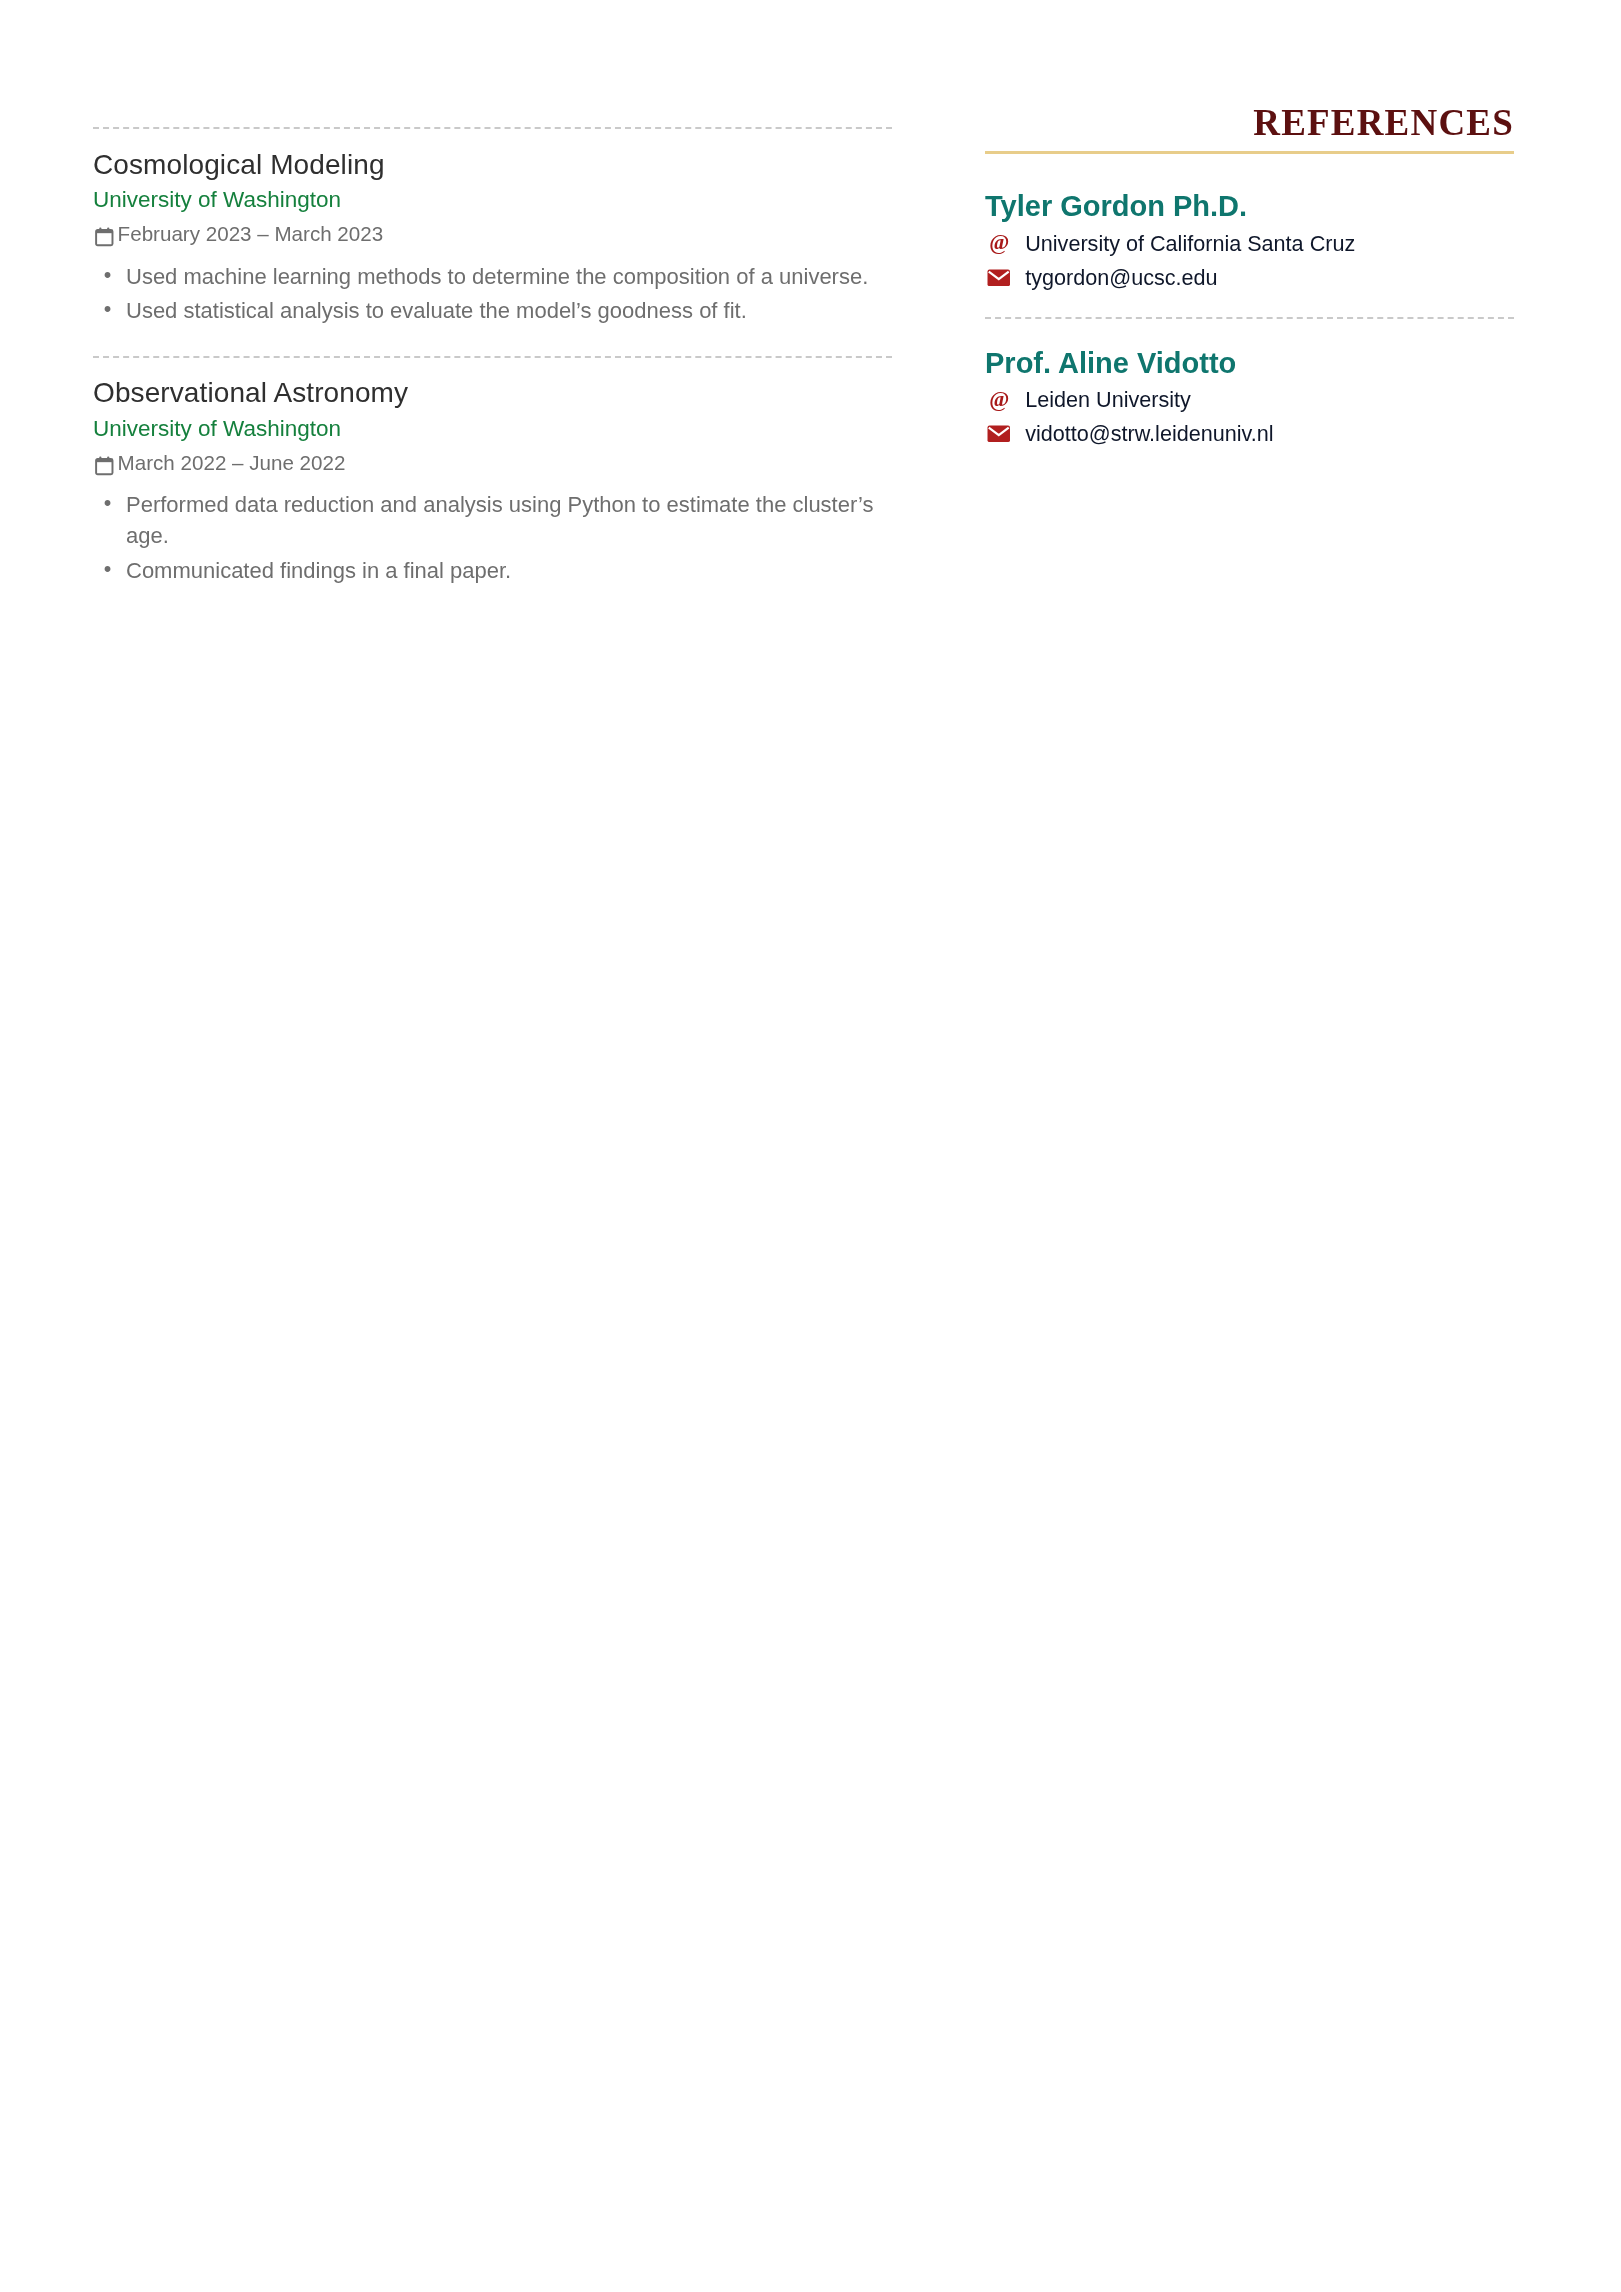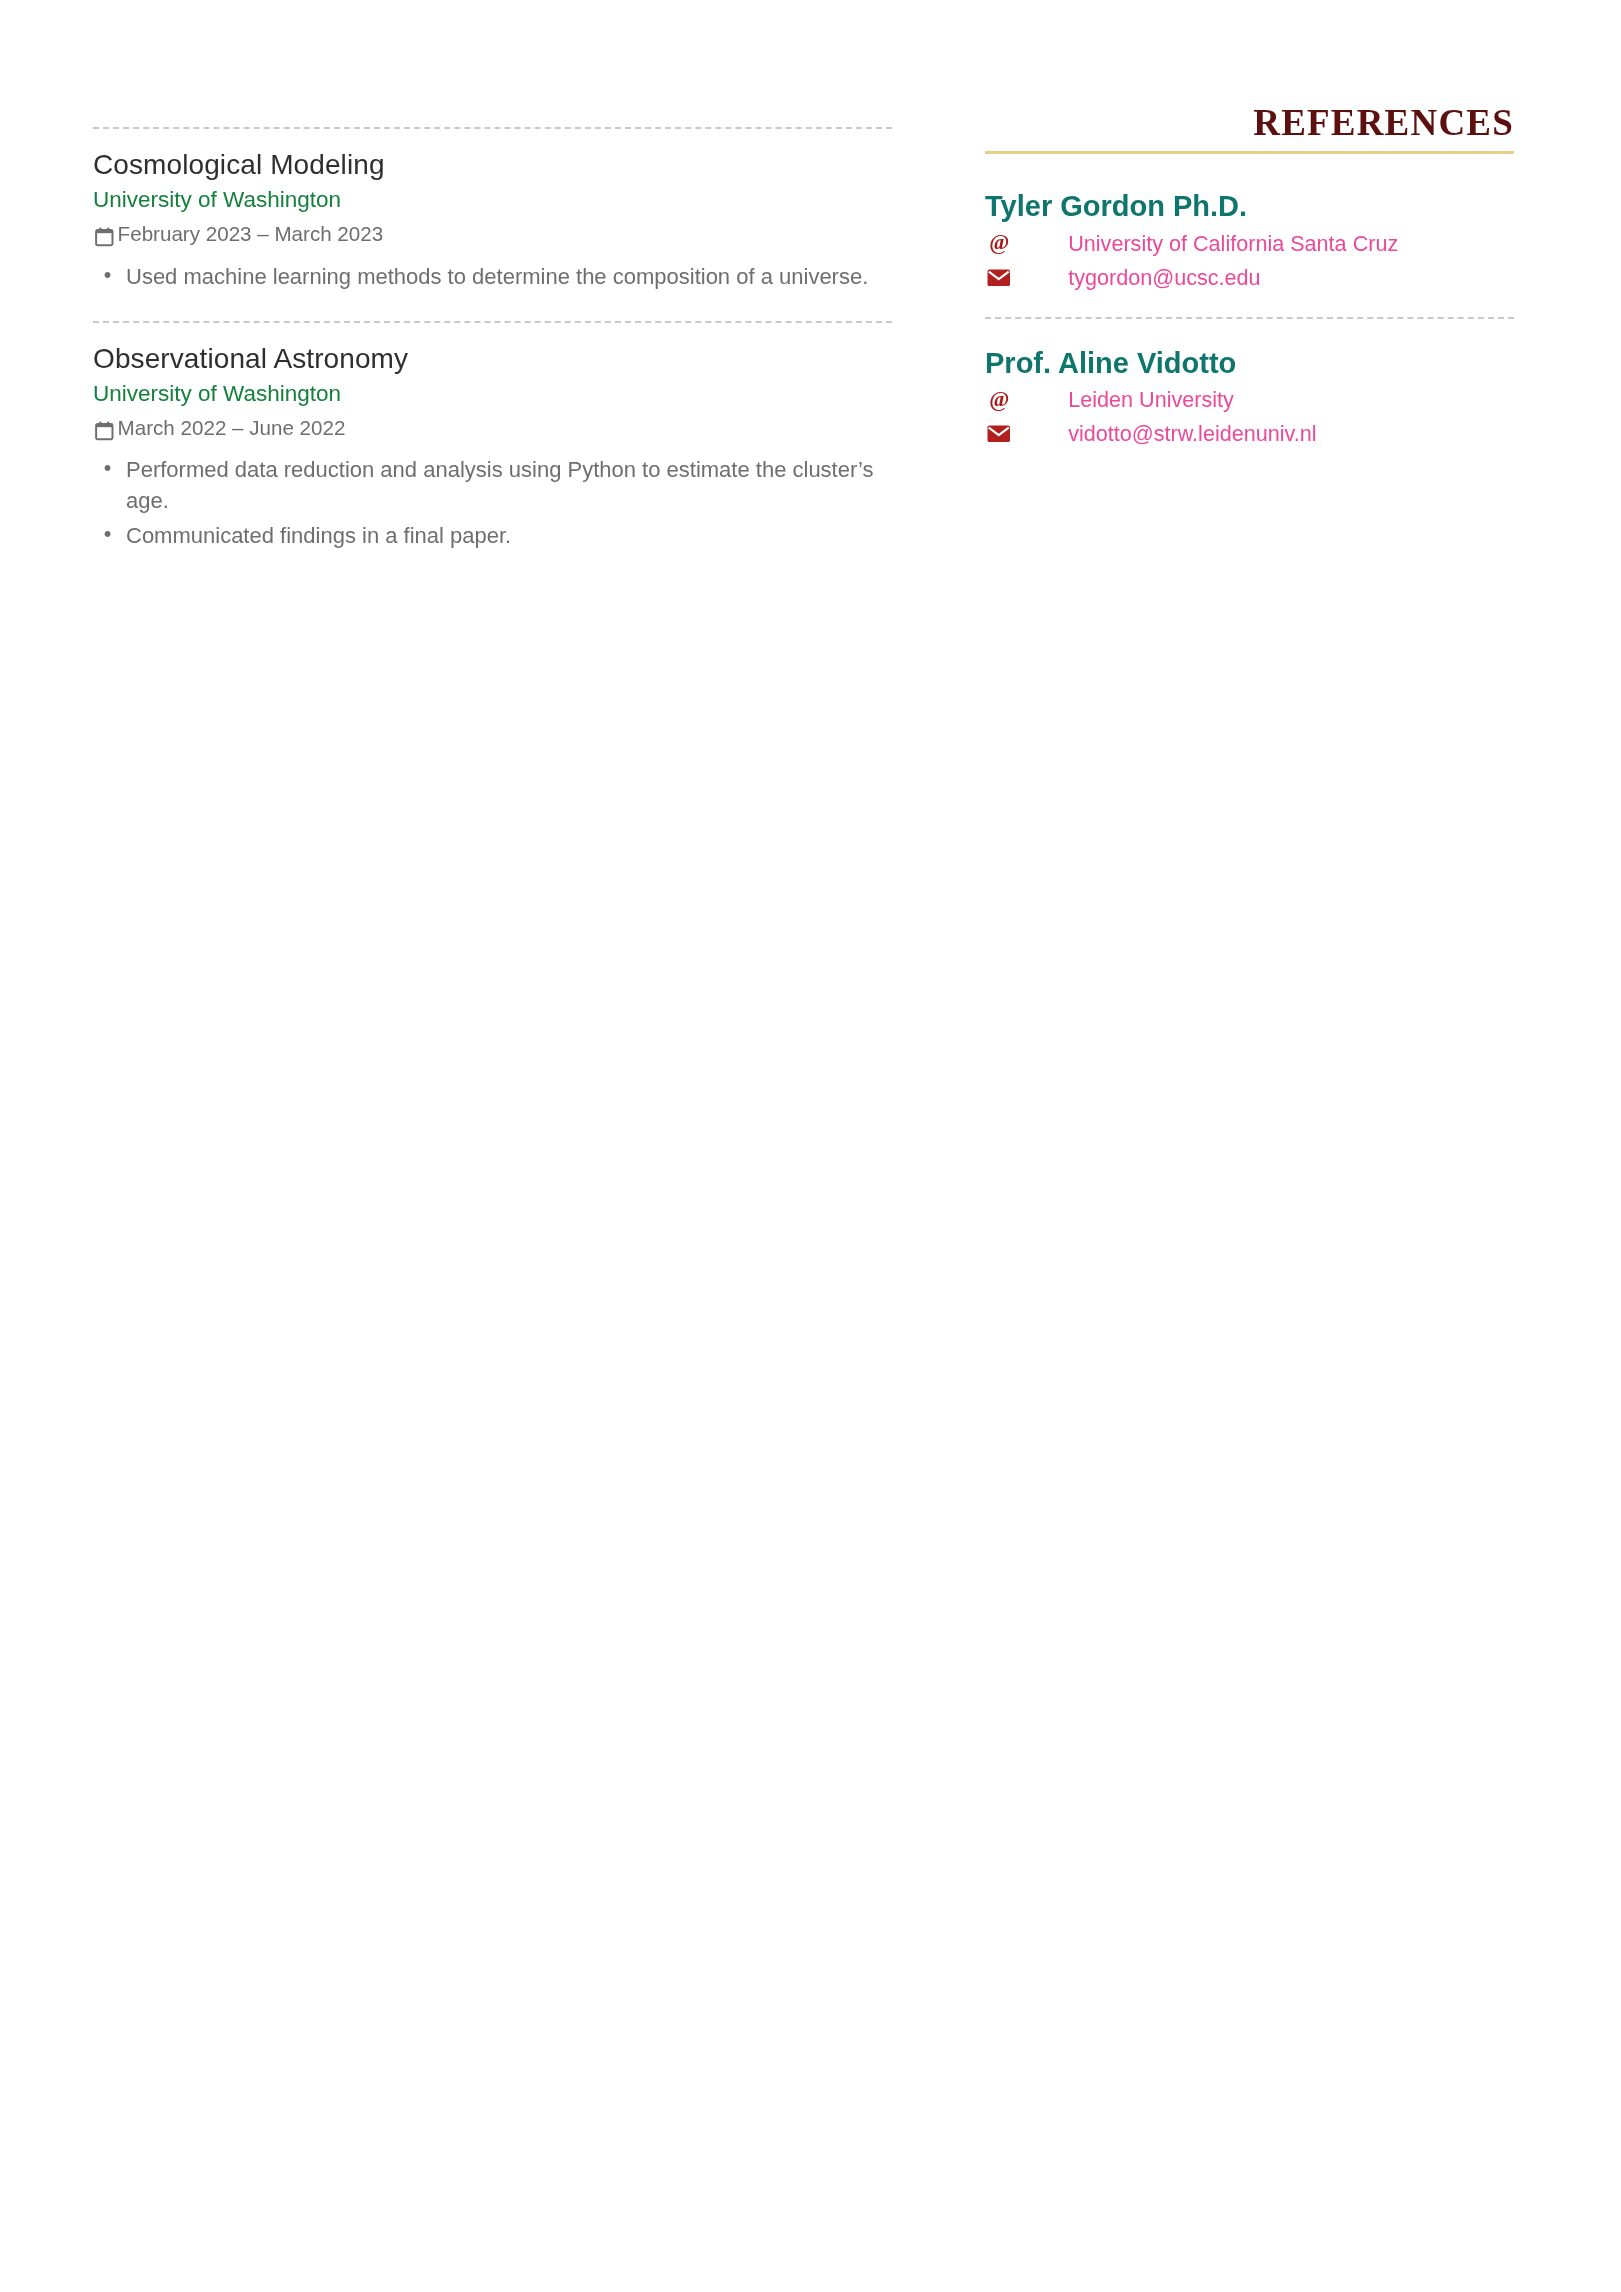--- a/index.html
+++ b/index.html
@@ -159,23 +159,22 @@
     width: 23.5px;
     height: 21.6px;
     flex: none;
     display: flex;
     align-items: center;
     justify-content: center;
   }
 
   .ref-text {
     font-size: 21.6px;
-    color: #ec4899;
+    color: #0f172a;
     line-height: 1.3;
-    margin-left: 43px;
   }
 
   .ref-sep {
     border: 0;
     border-top: 2px dashed #c9c9c9;
     margin: 25.5px 0 23.5px 0;
     height: 0;
     width: 100%;
   }
 </style>
@@ -194,20 +193,21 @@
         <svg class="cal-icon" viewBox="0 0 20 21">
           <rect x="1.2" y="3.2" width="17.6" height="16.4" rx="1.6" ry="1.6" fill="none" stroke="#6e6e6e" stroke-width="2.1"></rect>
           <rect x="1.2" y="3.2" width="17.6" height="3.4" fill="#6e6e6e"></rect>
           <rect x="4.6" y="0.6" width="2.3" height="4.4" rx="1" fill="#6e6e6e"></rect>
           <rect x="13.1" y="0.6" width="2.3" height="4.4" rx="1" fill="#6e6e6e"></rect>
         </svg>
         <span class="entry-date">February 2023 – March 2023</span>
       </div>
       <ul class="bullets">
         <li>Used machine learning methods to determine the composition of a universe.</li>
+        <li>Used statistical analysis to evaluate the model’s goodness of fit.</li>
       </ul>
     </div>
 
     <div class="entry-gap"></div>
 
     <hr class="dashed-sep">
     <div class="entry">
       <h2 class="entry-title">Observational Astronomy</h2>
       <div class="entry-org">University of Washington</div>
       <div class="entry-date-row">

